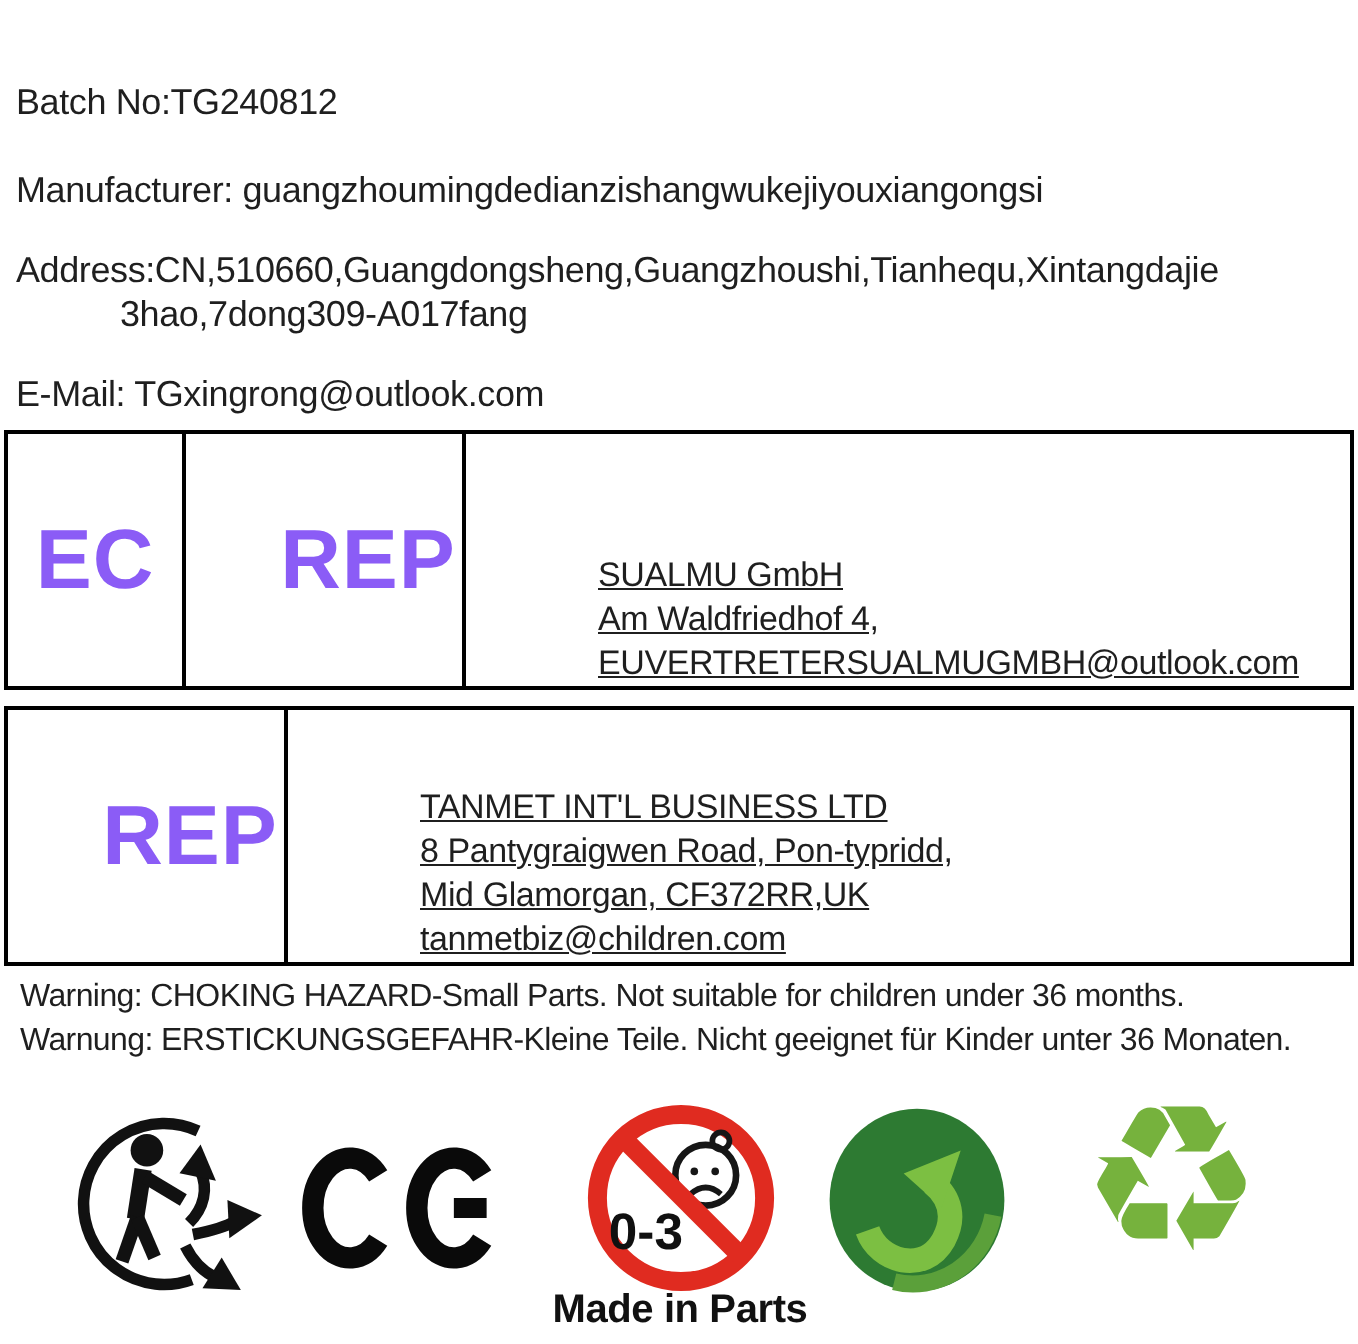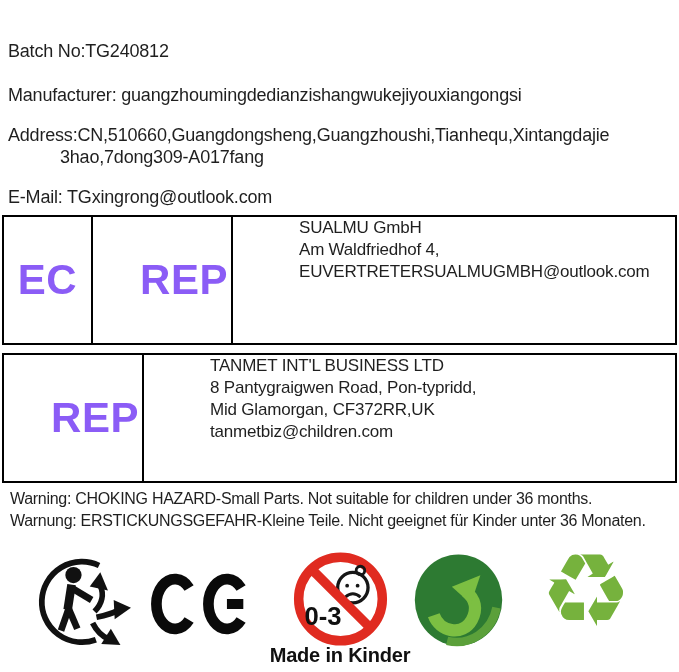--- a/index.html
+++ b/index.html
@@ -38,25 +38,26 @@
     font-size: 42px;
     font-weight: bold;
     color: #8b5cf6;
     letter-spacing: 0.5px;
   }
   .rep-code-wide { width: 94px; margin-left: 44px; }
   .rep-content {
     flex: 1;
     display: flex;
     flex-direction: column;
-    justify-content: flex-start;
+    justify-content: flex-end;
     padding-left: 66px;
     font-size: 17px;
     line-height: 22px;
     letter-spacing: -0.2px;
+    text-decoration: underline;
   }
   .warning-line {
     position: absolute;
     left: 10px;
     font-size: 16px;
     letter-spacing: -0.3px;
     white-space: nowrap;
   }
   .icon-wrap { position: absolute; }
   .recycle-glyph {
@@ -156,15 +157,15 @@
     <svg viewBox="0 0 100 100" width="95" height="96" aria-hidden="true">
       <ellipse cx="50" cy="50" rx="46" ry="48" fill="#2d7a32"></ellipse>
       <path d="M90,58 A43,45 0 0 1 38,93" fill="none" stroke="#5ba03a" stroke-width="9"></path>
       <path d="M24,66 C30,83 54,89 64,71 C70,60 68,49 58,41" fill="none" stroke="#7cbf42" stroke-width="13"></path>
       <polygon points="73,24 43,36 63,54" fill="#7cbf42"></polygon>
     </svg>
   </div>
 
   <div class="recycle-glyph">♻</div>
 
-  <div class="made-in">Made in Kinder</div>
+  <div class="made-in">Made in Parts</div>
 
 </div>
 
 </body></html>

